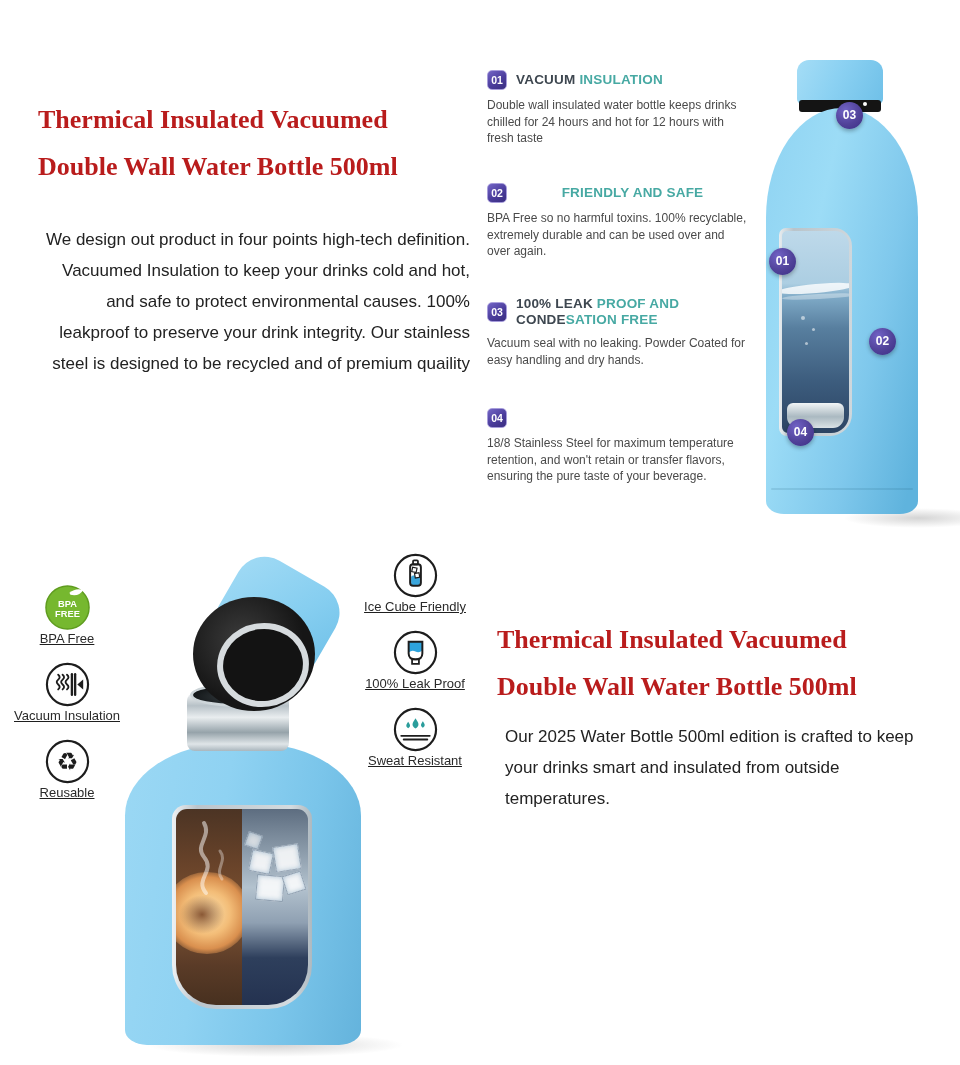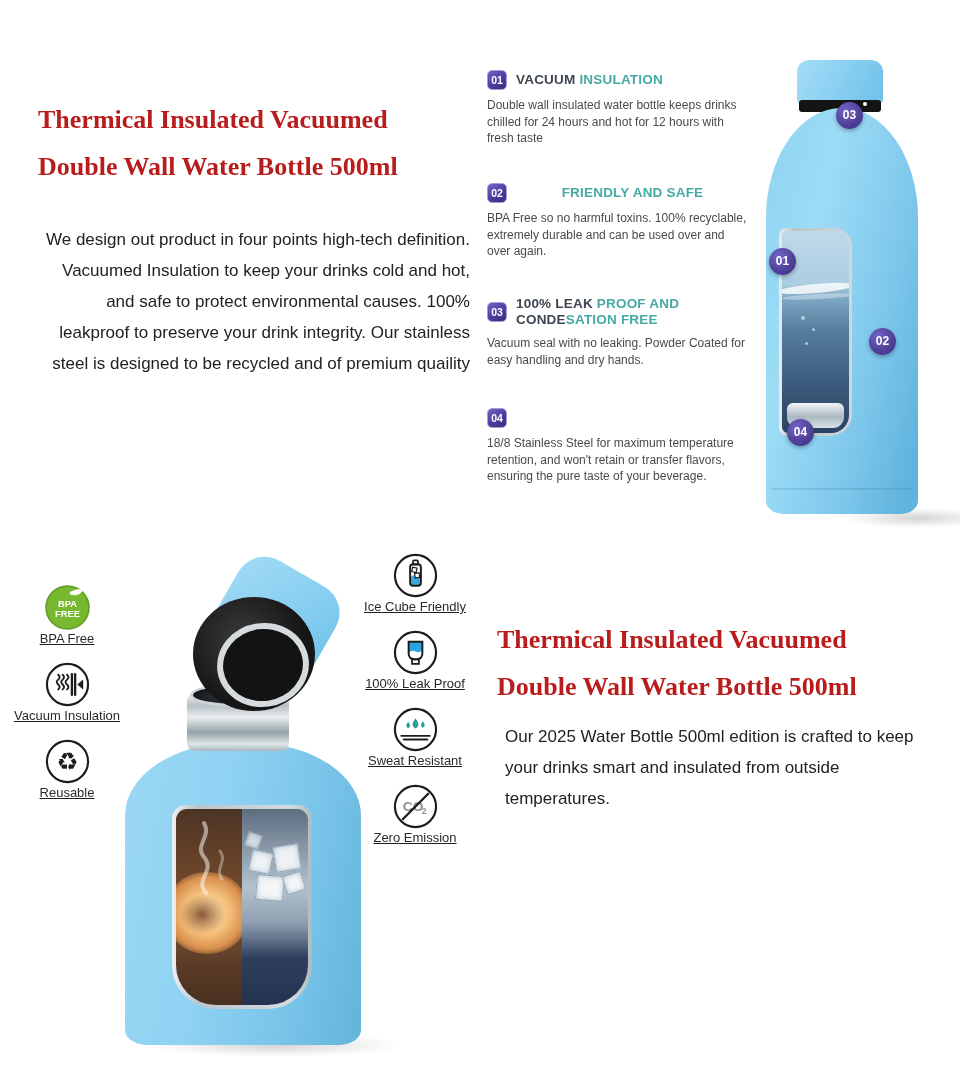--- a/index.html
+++ b/index.html
@@ -260,29 +260,20 @@
         <path d="M24 12.5 c3.2 4.8 4.8 7.5 0 10.5 c-4.8 -3 -3.2 -5.7 0 -10.5" fill="#2a9d9b"></path>
         <path d="M16.5 16 c2 3 3 4.7 0 6.6 c-3 -1.9 -2 -3.6 0 -6.6" fill="#2a9d9b"></path>
         <path d="M31.5 15.5 c2 3 3 4.7 0 6.6 c-3 -1.9 -2 -3.6 0 -6.6" fill="#2a9d9b"></path>
         <g stroke="#1d1d1d" stroke-width="2" stroke-linecap="round">
           <path d="M9.5 30.5 h29"></path>
             <path d="M12 34.2 h24"></path>
         </g>
       </svg>
       <span class="icon-label">Sweat Resistant</span>
     </div>
-    <div class="icon-item">
-      <svg class="ic" viewBox="0 0 48 48">
-        <circle cx="24" cy="24" r="21" fill="none" stroke="#1d1d1d" stroke-width="2.2"></circle>
-        <text x="21.5" y="29" text-anchor="middle" font-size="14" font-weight="bold" fill="#8a9096">CO</text>
-        <text x="33" y="31.5" text-anchor="middle" font-size="9" font-weight="bold" fill="#8a9096">2</text>
-        <path d="M11 37 L37 11" stroke="#1d1d1d" stroke-width="2.4" stroke-linecap="round"></path>
-      </svg>
-      <span class="icon-label">Zero Emission</span>
-    </div>
   </div>
 
   <section class="outro">
     <h2 class="serif-title">
       <span class="tline">Thermical Insulated Vacuumed</span>
       <span class="tline">Double Wall Water Bottle 500ml</span>
     </h2>
     <p>Our 2025 Water Bottle 500ml edition is crafted to keep your drinks smart and insulated from outside temperatures.</p>
   </section>
 

